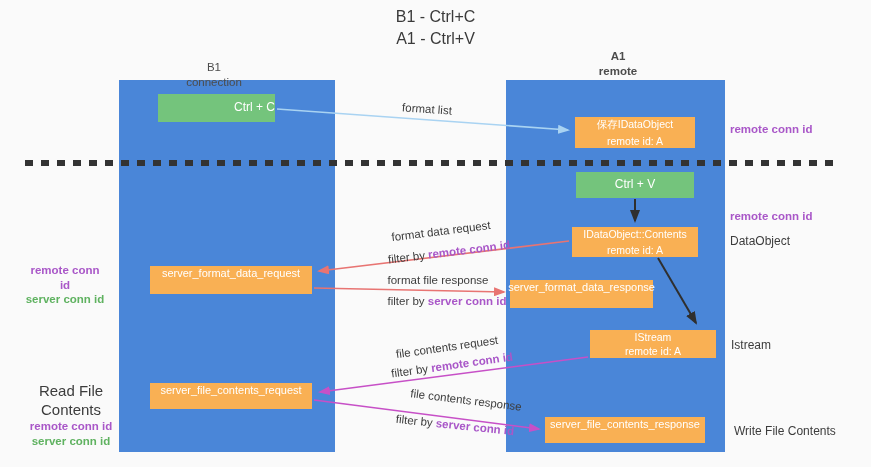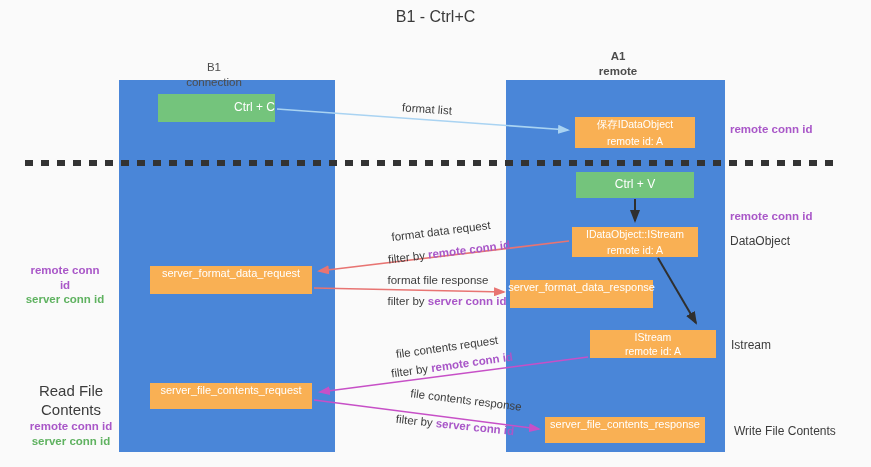--- a/index.html
+++ b/index.html
@@ -77,20 +77,21 @@
     <line x1="635" y1="199" x2="635" y2="221" class="ln-black" marker-end="url(#mh-black)"></line>
     <line x1="658" y1="258" x2="696" y2="323" class="ln-black" marker-end="url(#mh-black)"></line>
     <line x1="569" y1="241" x2="319" y2="271" class="ln-red" marker-end="url(#mh-red)"></line>
     <line x1="314" y1="288" x2="504" y2="292" class="ln-red" marker-end="url(#mh-red)"></line>
     <line x1="588" y1="357" x2="320" y2="392" class="ln-magenta" marker-end="url(#mh-magenta)"></line>
     <line x1="314" y1="400" x2="539" y2="429" class="ln-magenta" marker-end="url(#mh-magenta)"></line>
   </svg>
 
   <div class="title">
     <div>B1 - Ctrl+C</div>
+    <div>A1 - Ctrl+V</div>
   </div>
 
   <div class="lane-header" style="left:164px; top:60px; width:100px;">
     <div>B1</div>
     <div>connection</div>
   </div>
   <div class="lane-header" style="left:568px; top:49px; width:100px;font-weight:bold;">
     <div>A1</div>
     <div>remote</div>
   </div>
@@ -104,21 +105,21 @@
   <div class="box orange small" style="left:575px; top:117px; width:120px; height:31px;">
     <div>保存IDataObject</div>
     <div>remote id: A</div>
   </div>
 
   <div class="box green" style="left:576px; top:172px; width:118px; height:26px;">
     <div>Ctrl + V</div>
   </div>
 
   <div class="box orange small" style="left:572px; top:227px; width:126px; height:30px;">
-    <div>IDataObject::IStream</div>
+    <div>IDataObject::Contents</div>
     <div>remote id: A</div>
   </div>
 
   <div class="box orange" style="left:150px; top:266px; width:162px; height:28px;">
     <div>server_format_data_request</div>
   </div>
 
   <div class="box orange" style="left:510px; top:280px; width:143px; height:28px;">
     <div>server_format_data_response</div>
   </div>

